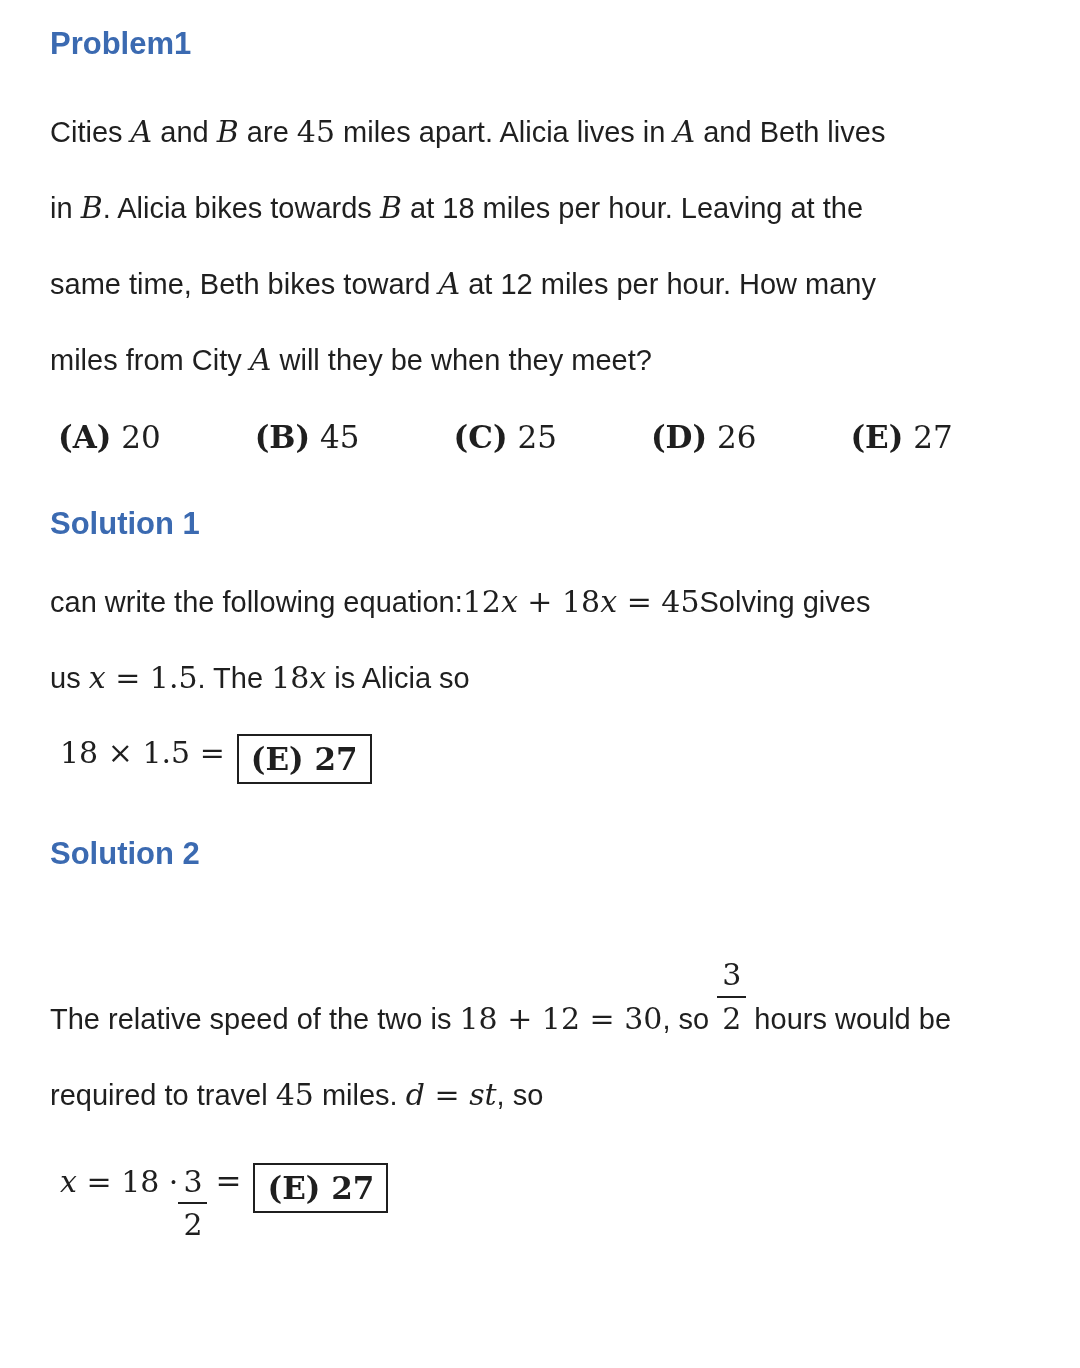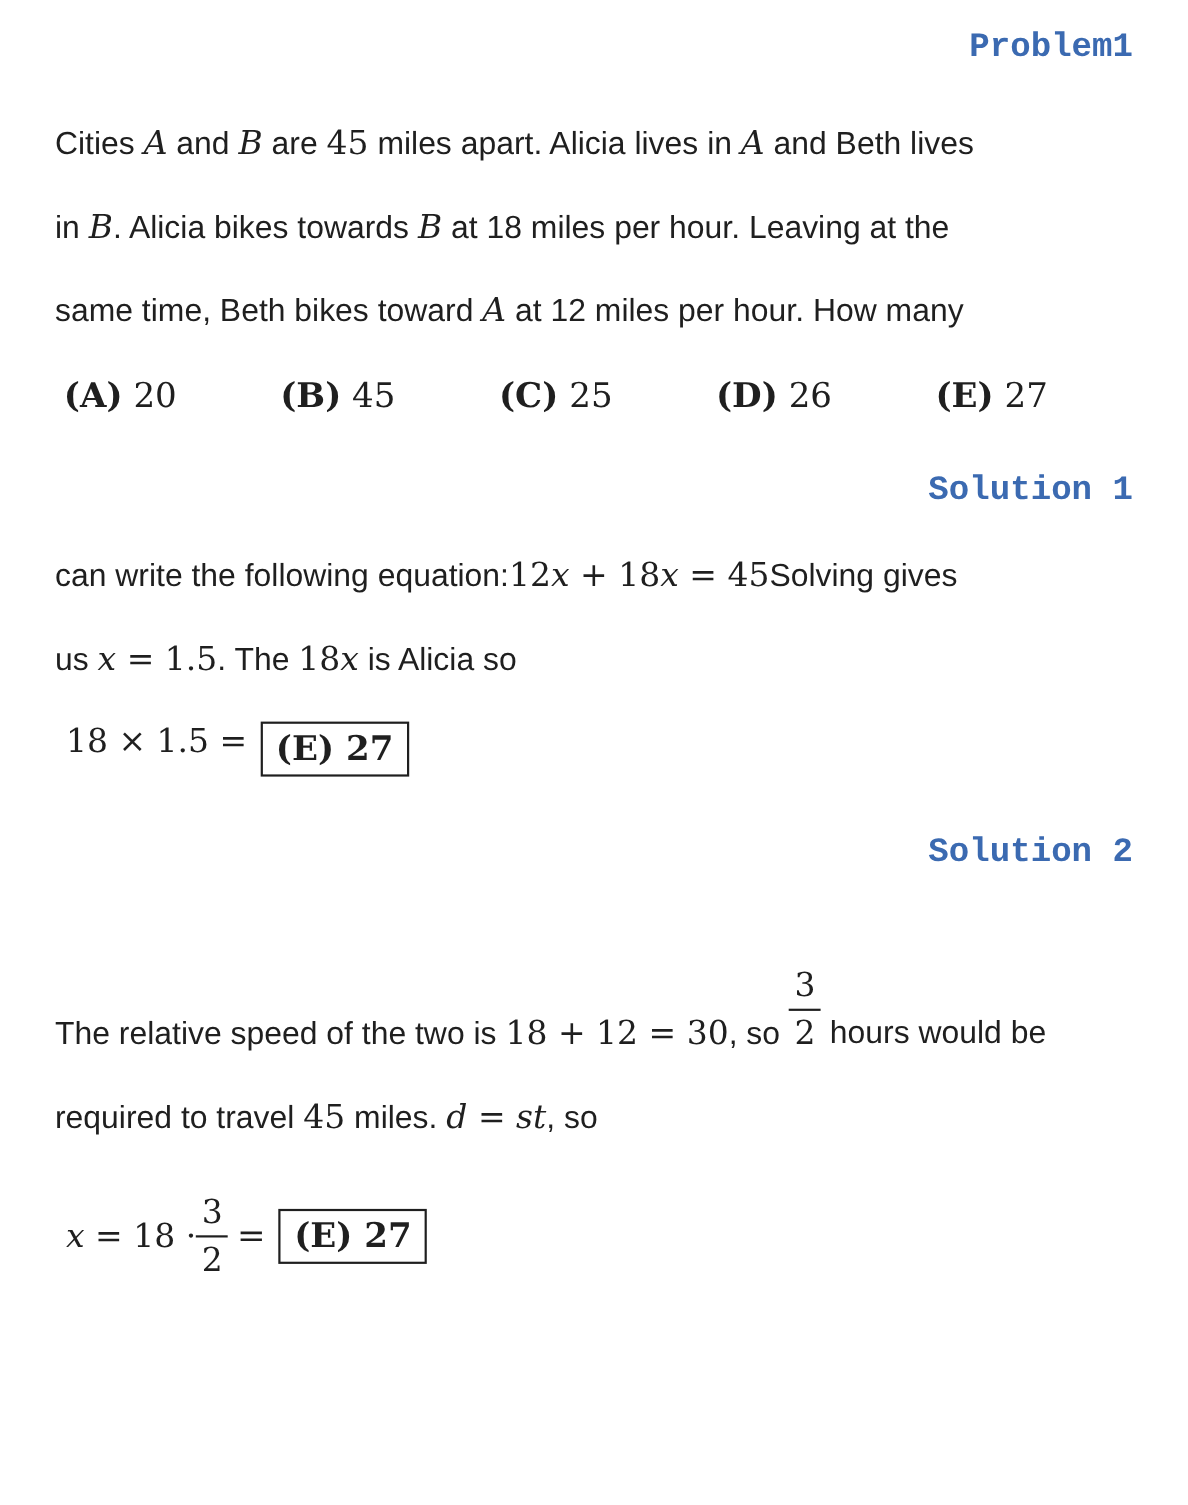--- a/index.html
+++ b/index.html
@@ -10,22 +10,21 @@
     font-family:"Liberation Sans", sans-serif;
     overflow:hidden;
   }
   .doc { padding:26px 50px 0 50px; }
 
   .sec-heading {
     margin:0;
     font-size:31px;
     font-weight:700;
     color:#3b6ab1;
-    font-family:Liberation Mono, monospace;
-    text-align:right;
+    font-family:Liberation Sans, sans-serif;
   }
   .mt-sec { margin-top:46px; }
 
   .para { margin:0; }
   .problem-body { margin-top:32px; }
   .sol-body { margin-top:22px; }
   .sol2-body { margin-top:84px; }
 
   .line {
     font-size:29px;
@@ -88,40 +87,41 @@
     border-bottom:2px solid #1f1f1f;
     padding:0 5px 2px 5px;
   }
   .frac .den {
     display:block;
     padding-top:2px;
   }
 
   .eqline2 {
     display:flex;
-    align-items:center;
+    align-items:flex-start;
     margin-top:30px;
     padding-left:10px;
     font-family:"DejaVu Serif","Liberation Serif",serif;
     font-size:31px;
     white-space:nowrap;
   }
   .eqline2 .gap { display:inline-block; width:8px; }
 </style>
 </head>
 <body>
 
 <div class="doc">
 
   <h2 class="sec-heading">Problem1</h2>
 
   <div class="para problem-body">
     <div class="line"><span class="seg txt">Cities </span><span class="seg mi">A</span><span class="seg txt"> and </span><span class="seg mi">B</span><span class="seg txt"> are </span><span class="seg m">45</span><span class="seg txt"> miles apart. Alicia lives in </span><span class="seg mi">A</span><span class="seg txt"> and Beth lives</span></div>
     <div class="line"><span class="seg txt">in </span><span class="seg mi">B</span><span class="seg txt">. Alicia bikes towards </span><span class="seg mi">B</span><span class="seg txt"> at 18 miles per hour. Leaving at the</span></div>
     <div class="line"><span class="seg txt">same time, Beth bikes toward </span><span class="seg mi">A</span><span class="seg txt"> at 12 miles per hour. How many</span></div>
+    <div class="line"><span class="seg txt">miles from City </span><span class="seg mi">A</span><span class="seg txt"> will they be when they meet?</span></div>
   </div>
 
   <div class="choices">
     <span class="choice"><span class="choice-label">(A)</span> <span class="choice-value">20</span></span>
     <span class="choice"><span class="choice-label">(B)</span> <span class="choice-value">45</span></span>
     <span class="choice"><span class="choice-label">(C)</span> <span class="choice-value">25</span></span>
     <span class="choice"><span class="choice-label">(D)</span> <span class="choice-value">26</span></span>
     <span class="choice"><span class="choice-label">(E)</span> <span class="choice-value">27</span></span>
   </div>
 

